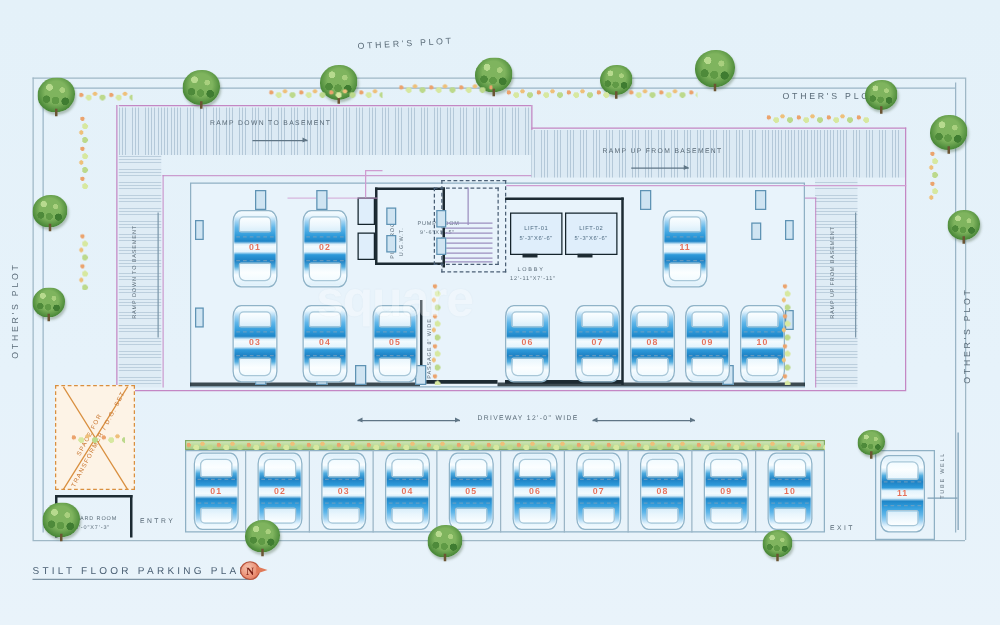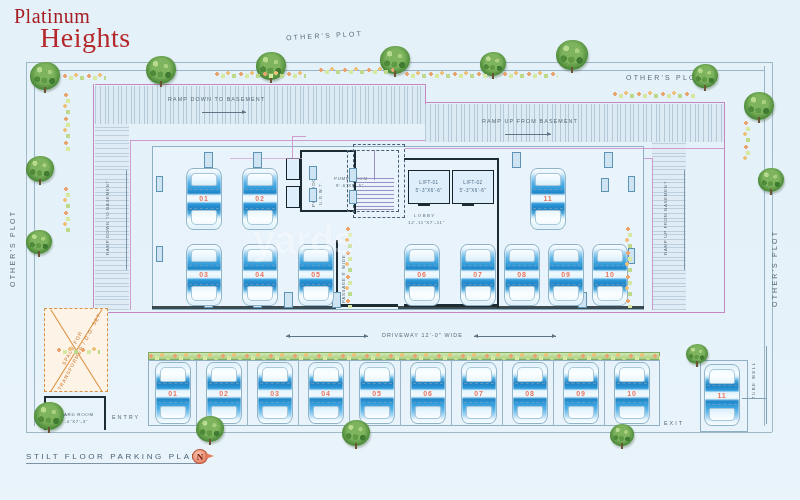--- a/index.html
+++ b/index.html
@@ -286,24 +286,20 @@
   .pipe-v { width:1px; }
   .thin { position:absolute; background:#9ab5c6; }
   .thin-h { height:1px; }
   .thin-v { width:1px; }
 </style>
 </head>
 <body>
 
 <div id="stage">
 
-  <div id="logo">
-    <div class="l1">Platinum</div>
-    <div class="l2">Heights</div>
-  </div>
 
   <div class="bnd bnd-v" style="left:26px;  top:62px;  height:370px;"></div>
   <div class="bnd bnd-v" style="left:772px; top:62px;  height:370px;"></div>
   <div class="bnd bnd-h" style="left:26px;  top:62px;  width:746px;"></div>
   <div class="bnd bnd-h" style="left:26px;  top:432px; width:746px;"></div>
 
   <div class="thin thin-v" style="left:34px;  top:66px; height:360px;"></div>
   <div class="thin thin-v" style="left:764px; top:66px; height:360px;"></div>
   <div class="thin thin-h" style="left:34px;  top:70px; width:730px;"></div>
 
@@ -680,21 +676,21 @@
   <div class="hedge" style="left:318px; top:66px;  width:76px; height:10px;"></div>
   <div class="hedge" style="left:404px; top:70px;  width:84px; height:10px;"></div>
   <div class="hedge" style="left:502px; top:70px;  width:56px; height:10px;"></div>
   <div class="hedge" style="left:612px; top:90px;  width:84px; height:10px;"></div>
   <div class="hedge-v" style="left:62px; top:92px;  width:10px; height:60px;"></div>
   <div class="hedge-v" style="left:62px; top:186px; width:10px; height:46px;"></div>
   <div class="hedge-v" style="left:742px; top:120px; width:10px; height:40px;"></div>
   <div class="hedge" style="left:56px;  top:346px; width:44px; height:9px;"></div>
 
   <div id="wm">
-    <div class="w1">yards</div>
+    <div class="w1">square</div>
   </div>
 
   <div id="caption">STILT FLOOR PARKING PLAN</div>
   <div id="north">
     <div class="disc"></div>
     <div class="tip"></div>
     <div class="nl">N</div>
   </div>
 
 </div>

